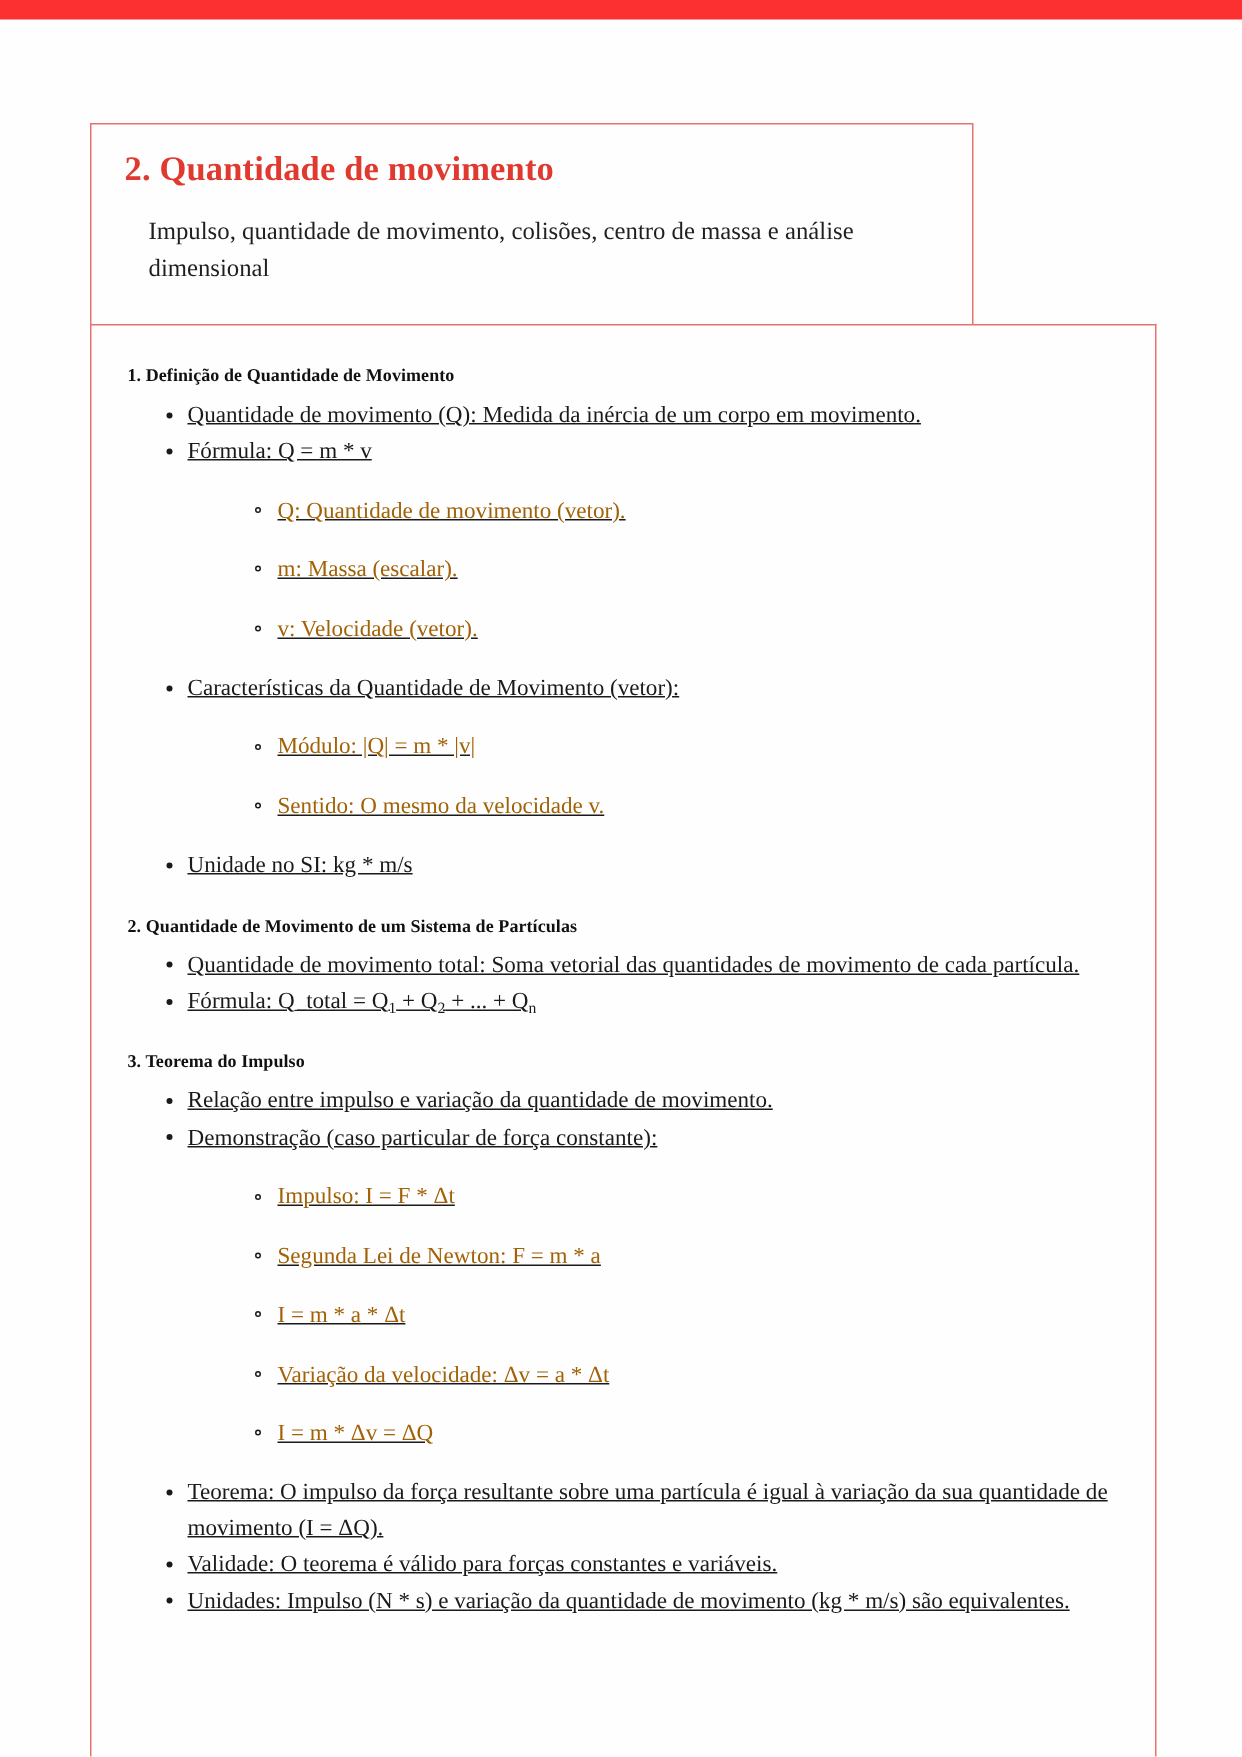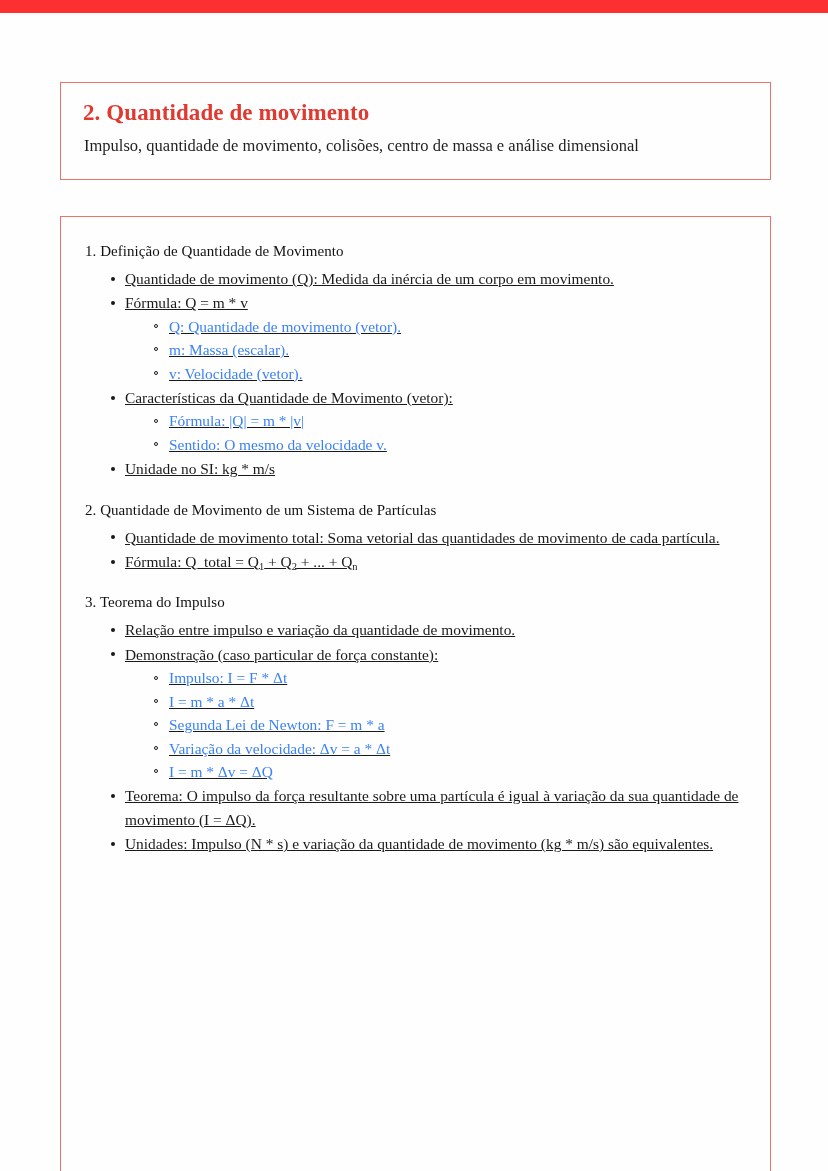--- a/index.html
+++ b/index.html
@@ -31,36 +31,36 @@
     position: absolute;
     top: 0; left: 0;
     width: 828px;
   }
 
   
   .header-card {
     position: absolute;
     left: 60px;
     top: 82px;
-    width: 711px;
+    width: 589px;
     box-sizing: border-box;
     border: 1px solid #e8736e;
     padding: 17px 22px 19px 22px;
     background: #fefefe;
   }
   .doc-title {
     margin: 0 0 8px 0;
     font-size: 23px;
     line-height: 1.15;
     font-weight: bold;
     color: #e0392f;
     letter-spacing: 0.1px;
   }
   .doc-subtitle {
-    margin: 1px;
+    margin: 16px;
     font-size: 16.5px;
     line-height: 1.48;
     color: #1f1f1f;
     max-width: 640px;
   }
 
   
   .content-card {
     position: absolute;
     left: 60px;
@@ -72,22 +72,22 @@
     border-bottom: none;
     padding: 26px 26px 40px 24px;
     background: #fefefe;
   }
 
   .section + .section {
     margin-top: 21px;
   }
   .section-heading {
     margin: 0 0 7px 0;
-    font-size: 15px;
-    font-weight: normal;
+    font-size: 12px;
+    font-weight: bold;
     color: #111;
     letter-spacing: 0.05px;
   }
 
   
   ul.lvl1 {
     margin: 0;
     padding: 0 0 0 26px;
     list-style: none;
   }
@@ -114,22 +114,22 @@
   ul.lvl2 {
     margin: 0;
     padding: 0 0 0 29px;
     list-style: none;
   }
   ul.lvl2 > li {
     position: relative;
     font-size: 15.4px;
     line-height: 1.52;
     padding-left: 15px;
-    margin: 0;
-    color: #3b82f6;
+    margin: 16px;
+    color: #a16207;
   }
   ul.lvl2 > li::before {
     content: "";
     position: absolute;
     left: 0;
     top: 0.60em;
     width: 4px;
     height: 4px;
     border-radius: 50%;
     border: 1px solid #1a1a1a;
@@ -161,44 +161,45 @@
         <section class="section">
           <h2 class="section-heading">1. Definição de Quantidade de Movimento</h2>
           <ul class="lvl1">
             <li><span>Quantidade de movimento (Q): Medida da inércia de um corpo em movimento.</span></li>
             <li><span>Fórmula: Q = m * v</span><ul class="lvl2">
                 <li><span>Q: Quantidade de movimento (vetor).</span></li>
                 <li><span>m: Massa (escalar).</span></li>
                 <li><span>v: Velocidade (vetor).</span></li>
               </ul></li>
             <li><span>Características da Quantidade de Movimento (vetor):</span><ul class="lvl2">
-                <li><span>Fórmula: |Q| = m * |v|</span></li>
+                <li><span>Módulo: |Q| = m * |v|</span></li>
                 <li><span>Sentido: O mesmo da velocidade v.</span></li>
               </ul></li>
             <li><span>Unidade no SI: kg * m/s</span></li>
           </ul>
         </section>
         <section class="section">
           <h2 class="section-heading">2. Quantidade de Movimento de um Sistema de Partículas</h2>
           <ul class="lvl1">
             <li><span>Quantidade de movimento total: Soma vetorial das quantidades de movimento de cada partícula.</span></li>
             <li><span>Fórmula: Q_total = Q<sub>1</sub> + Q<sub>2</sub> + ... + Q<sub>n</sub></span></li>
           </ul>
         </section>
         <section class="section">
           <h2 class="section-heading">3. Teorema do Impulso</h2>
           <ul class="lvl1">
             <li><span>Relação entre impulso e variação da quantidade de movimento.</span></li>
             <li><span>Demonstração (caso particular de força constante):</span><ul class="lvl2">
                 <li><span>Impulso: I = F * Δt</span></li>
+                <li><span>Segunda Lei de Newton: F = m * a</span></li>
                 <li><span>I = m * a * Δt</span></li>
-                <li><span>Segunda Lei de Newton: F = m * a</span></li>
                 <li><span>Variação da velocidade: Δv = a * Δt</span></li>
                 <li><span>I = m * Δv = ΔQ</span></li>
               </ul></li>
             <li><span>Teorema: O impulso da força resultante sobre uma partícula é igual à variação da sua quantidade de movimento (I = ΔQ).</span></li>
+            <li><span>Validade: O teorema é válido para forças constantes e variáveis.</span></li>
             <li><span>Unidades: Impulso (N * s) e variação da quantidade de movimento (kg * m/s) são equivalentes.</span></li>
           </ul>
         </section>
       </div>
   </div>
 
 </div>
 
 </body></html>

